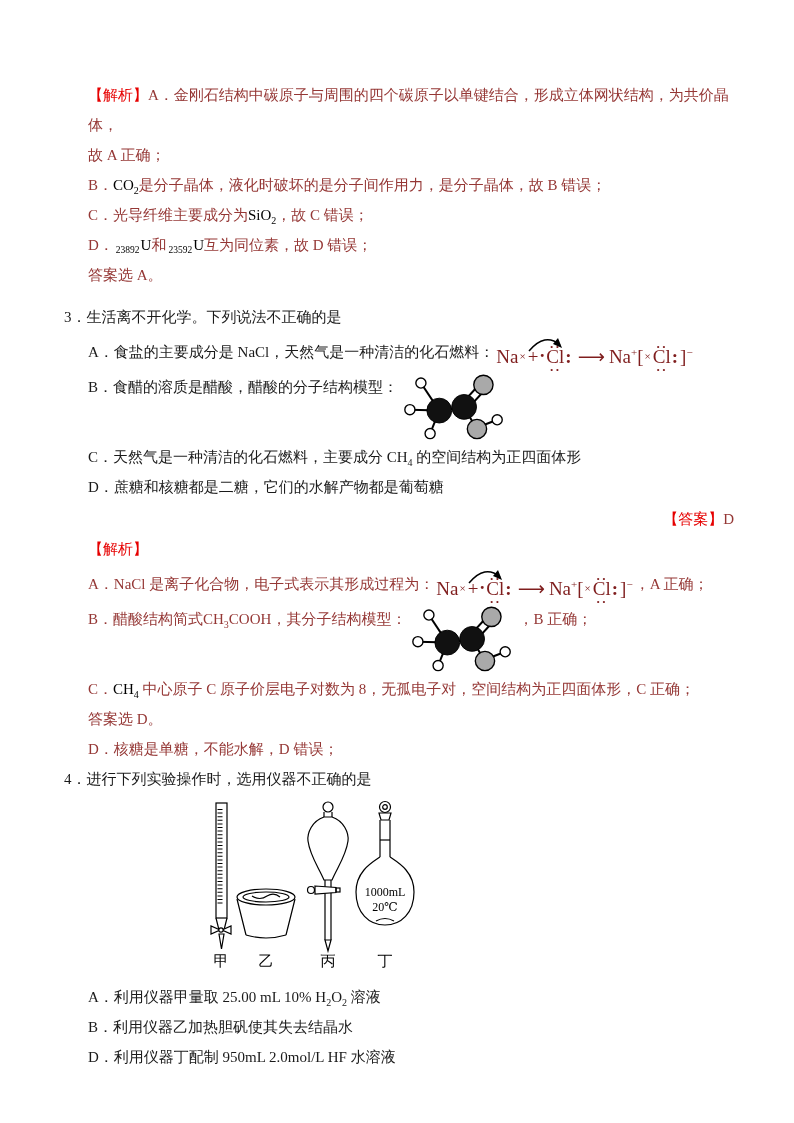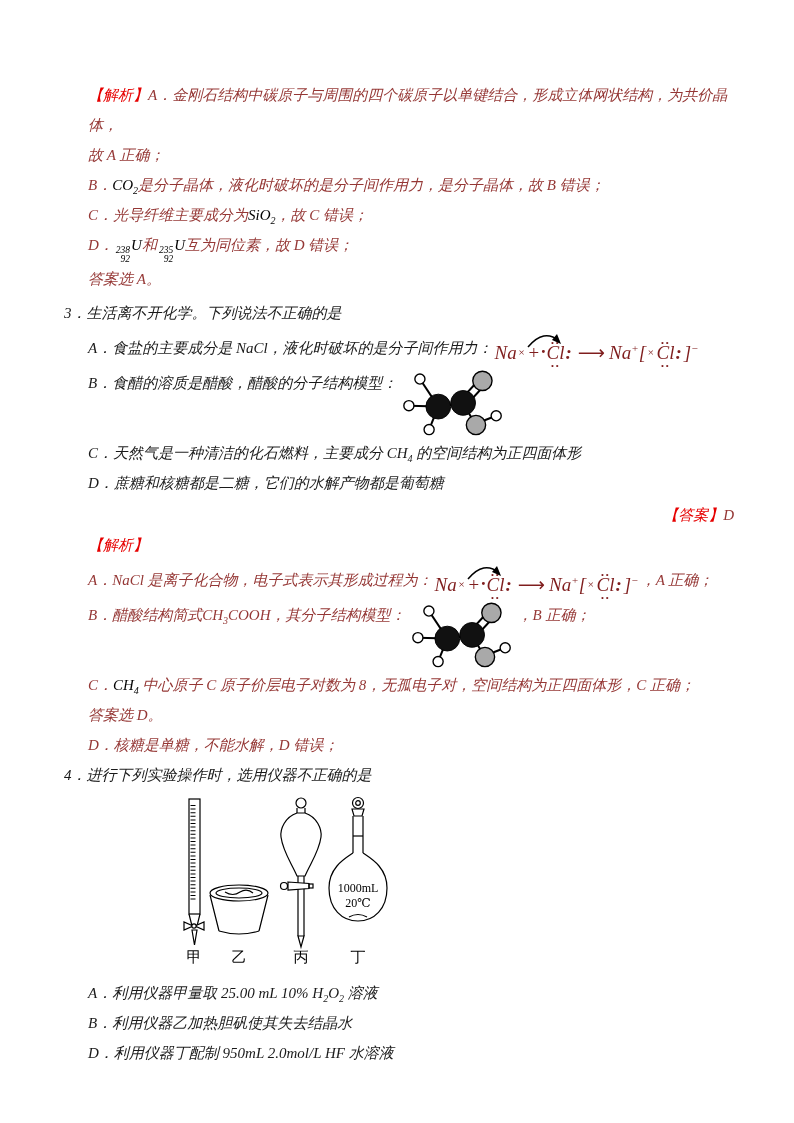--- a/index.html
+++ b/index.html
@@ -2,29 +2,29 @@
 <html><head>
 <meta charset="utf-8">
 <style>
   html,body{margin:0;padding:0;}
   body{
     width:794px;height:1123px;overflow:hidden;background:#ffffff;
     font-family:"Liberation Serif","DejaVu Serif",serif;
     color:#1a1a1a;font-size:15px;
   }
   .page{padding:80px 60px 0 88px;}
-  p{margin:0;font-style:italic;}
+  p{margin:0;}
   .ln{line-height:30px;color:#953735;}
   .lbl{color:#e60000;}
   .ansv{color:#953735;}
   .stem{line-height:30px;margin-left:-24px;color:#1a1a1a;}
   .opt{line-height:30px;color:#1a1a1a;}
   sub.s{font-size:10px;vertical-align:-4px;line-height:0;}
   
-  .iso{display:inline-flex;flex-direction:column;font-size:9.5px;line-height:9px;
+  .iso{display:inline-flex;flex-direction:row;font-size:9.5px;line-height:9px;
        text-align:right;vertical-align:-3px;margin:0 1px 0 2px;color:#000;}
   .iso-sym{color:#000;}
   
   .eform{position:relative;display:inline-block;color:#7f1d1d;font-size:19px;
          line-height:22px;white-space:nowrap;margin:0 2px;vertical-align:-2px;padding-top:9px;text-align:center;}
   .ef-x{font-size:11px;vertical-align:3px;margin:0 1px;}
   .ef-plus{margin:0 1px;}
   .ef-ldot{font-size:18px;font-weight:bold;vertical-align:1px;}
   .ef-clw{position:relative;display:inline-block;padding:0 1px;}
   .ef-d{position:absolute;left:50%;transform:translateX(-50%);font-size:13px;
@@ -32,22 +32,22 @@
   .ef-dt{top:-2px;}
   .ef-db{bottom:-4px;}
   .ef-colon{font-weight:bold;margin-right:2px;}
   .ef-arrow{font-family:"DejaVu Sans",sans-serif;margin:0 4px;}
   .ef-sup{font-size:11px;vertical-align:7px;line-height:0;}
   .ef-curve{position:absolute;left:30px;top:1px;}
   
   .formula-line{display:flex;align-items:center;margin:4px 0;}
   .model-line{display:flex;align-items:flex-start;margin:2px 0;}
   .model{margin:0 4px;flex:0 0 auto;}
-  .figure{margin:6px 0 8px 93px;}
-  .blk-q3{margin-top:4px;}
+  .figure{margin:6px 0 8px 120px;}
+  .blk-q3{margin-top:12px;}
   .blk-an3 .ln{line-height:30px;}
   .gap-s{margin-top:2px;text-align:right;}
 </style>
 </head>
 <body>
 
 <div class="page">
 
   <div class="blk">
     <p class="ln">
@@ -69,21 +69,21 @@
           <span>92</span>
         </span><span class="iso-sym">U</span><span>互为同位素，故 D 错误；</span>
     </p>
     <p class="ln">答案选 A。</p>
   </div>
 
   <div class="blk blk-q3">
     <p class="stem">3．生活离不开化学。下列说法不正确的是</p>
 
     <p class="opt formula-line">
-      <span>A．食盐的主要成分是 NaCl，液化时破坏的是分子间作用力：</span>
+      <span>A．食盐的主要成分是 NaCl，天然气是一种清洁的化石燃料：</span>
       <span class="eform">
         <span>Na</span><span class="ef-x">×</span><span class="ef-plus">+</span><span class="ef-ldot">·</span><span class="ef-clw"><span class="ef-d ef-dt">··</span><span>Cl</span><span class="ef-d ef-db">··</span></span><span class="ef-colon">:</span><span class="ef-arrow">⟶</span><span>Na</span><sup class="ef-sup">+</sup><span>[</span><span class="ef-x">×</span><span class="ef-clw"><span class="ef-d ef-dt">··</span><span>Cl</span><span class="ef-d ef-db">··</span></span><span class="ef-colon">:</span><span>]</span><sup class="ef-sup">−</sup>
         <svg class="ef-curve" width="42" height="15" viewBox="0 0 42 15">
             <path d="M3,14 Q19,-5 34,8" fill="none" stroke="#000" stroke-width="1.5"></path>
             <polygon points="36,11 27,7 32,1" fill="#000"></polygon>
           </svg>
       </span>
     </p>
 
     <p class="opt model-line">

